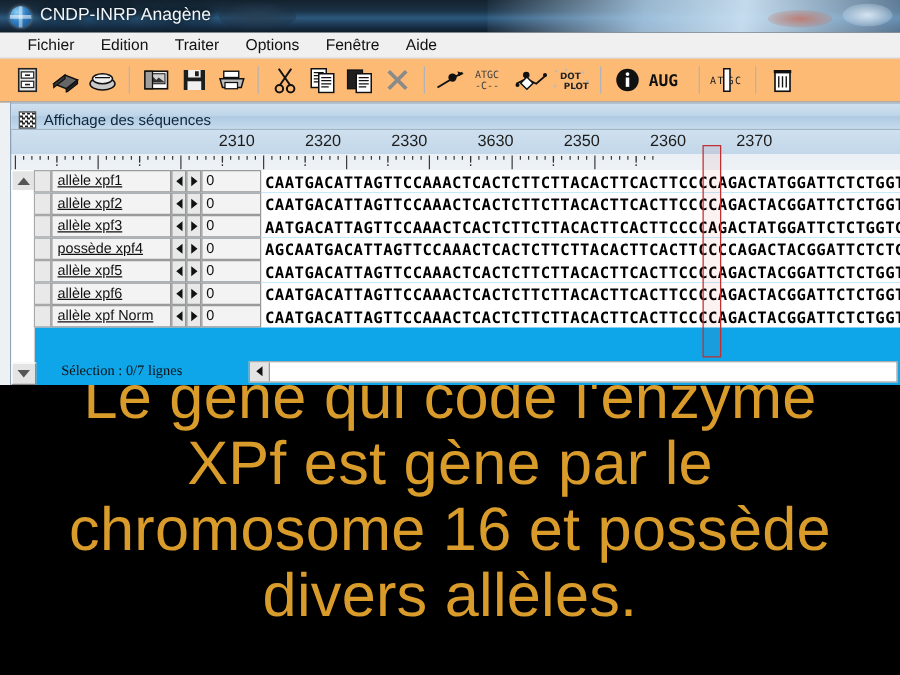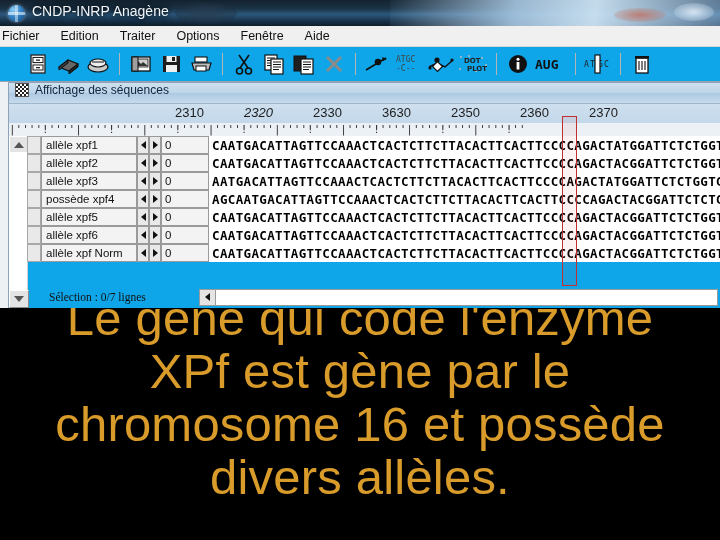--- a/index.html
+++ b/index.html
@@ -51,39 +51,39 @@
     box-shadow:0 0 3px rgba(255,255,255,.5);z-index:3;
   }
   .app-globe:before{content:"";position:absolute;left:0;top:7px;width:17px;height:3px;
     background:rgba(255,255,255,.55);}
   .app-globe:after{content:"";position:absolute;left:7px;top:0;width:3px;height:17px;
     background:rgba(255,255,255,.45);}
 
   
   .menubar{
     height:20px;background:#f0f0f0;border-bottom:1px solid #d6d6d6;
-    display:flex;align-items:center;padding-left:0;
+    display:flex;align-items:center;padding-left:20px;
   }
   .menubar .mi{font-size:12.5px;color:#111;margin-right:17px;padding:1px 2px;cursor:default;}
 
   
   .toolbar{
-    height:34px;background:#0ea5e9;border-bottom:1px solid #9aa4ae;
-    display:flex;align-items:center;padding-left:23px;
+    height:34px;background:#fdba74;border-bottom:1px solid #9aa4ae;
+    display:flex;align-items:center;padding-left:7px;
   }
   .tbtn{width:30px;height:30px;display:flex;align-items:center;justify-content:center;cursor:default;}
   .tsep{width:1px;height:22px;background:#b4b4b4;margin:0 6px;}
 
   
   .mdi{
     position:absolute;left:8px;top:82px;right:0;bottom:0;
     background:#eef1f4;border:1px solid #8ea3b8;border-right:0;border-bottom:0;
   }
   .mdi-title{
-    height:20px;display:flex;align-items:flex-start;padding-left:6px;
+    height:20px;display:flex;align-items:flex-end;padding-left:6px;
     background:linear-gradient(180deg,#cfe0ef 0%,#bed5e9 48%,#aecae2 52%,#c6dbec 100%);
     border-bottom:1px solid #9fb6c9;
   }
   .mdi-title-txt{font-size:12px;color:#10243a;margin-left:6px;}
   .mdi-icon{width:12px;height:12px;background:
      repeating-conic-gradient(#222 0 25%,#fff 0 50%) 0 0/4px 4px;border:1px solid #555;}
   .mdi-body{position:absolute;left:0;top:21px;right:0;bottom:0;background:#0ea5e9;}
 
   
   .ruler{
@@ -114,21 +114,21 @@
   .tri-l{border-top:4px solid transparent;border-bottom:4px solid transparent;border-right:5px solid #111;}
   .tri-r{border-top:4px solid transparent;border-bottom:4px solid transparent;border-left:5px solid #111;}
 
   
   .rows{position:absolute;left:18px;top:32px;right:0;bottom:22px;overflow:hidden;}
   .row{height:18px;display:flex;align-items:stretch;}
   .chk{width:14px;border:1px solid #a8a8a8;background:#e9e9e9;box-sizing:border-box;}
   .namecell{
     width:96px;border:1px solid #9a9a9a;background:#f3f3f3;box-sizing:border-box;
     font-size:11.5px;color:#111;padding-left:4px;display:flex;align-items:center;
-    overflow:hidden;white-space:nowrap;
+    overflow:hidden;white-space:nowrap;text-decoration:underline;
   }
   .spin{width:12px;border:1px solid #9a9a9a;background:#e9e9e9;box-sizing:border-box;
      display:flex;align-items:center;justify-content:center;}
   .offcell{
     width:48px;border:1px solid #9a9a9a;background:#f3f3f3;box-sizing:border-box;
     font-size:11.5px;color:#111;padding-left:3px;display:flex;align-items:center;
   }
   .seqcell{
     flex:1;font-family:"DejaVu Sans Mono", monospace;font-size:12.5px;font-weight:bold;
     color:#000;white-space:pre;letter-spacing:0.35px;display:flex;align-items:center;
@@ -367,21 +367,21 @@
     <div class="mdi-title">
       <div class="mdi-icon"></div>
       <div class="mdi-title-txt">Affichage des séquences</div>
     </div>
 
     <div class="mdi-body">
 
       <div class="ruler">
         <div class="ruler-nums" id="ruler-nums">
             <div class="ruler-num" style="left: 166px;">2310</div>
-            <div class="ruler-num" style="left: 235px; font-style: italic;">2320</div>
+            <div class="ruler-num" style="left: 235px;">2320</div>
             <div class="ruler-num" style="left: 304px;">2330</div>
             <div class="ruler-num" style="left: 373px;">3630</div>
             <div class="ruler-num" style="left: 442px;">2350</div>
             <div class="ruler-num" style="left: 511px;">2360</div>
             <div class="ruler-num" style="left: 580px;">2370</div>
           </div>
         <div class="ruler-ticks" id="ruler-ticks">|''''!''''|''''!''''|''''!''''|''''!''''|''''!''''|''''!''''|''''!''''|''''!''</div>
       </div>
 
       <div class="vscroll">

